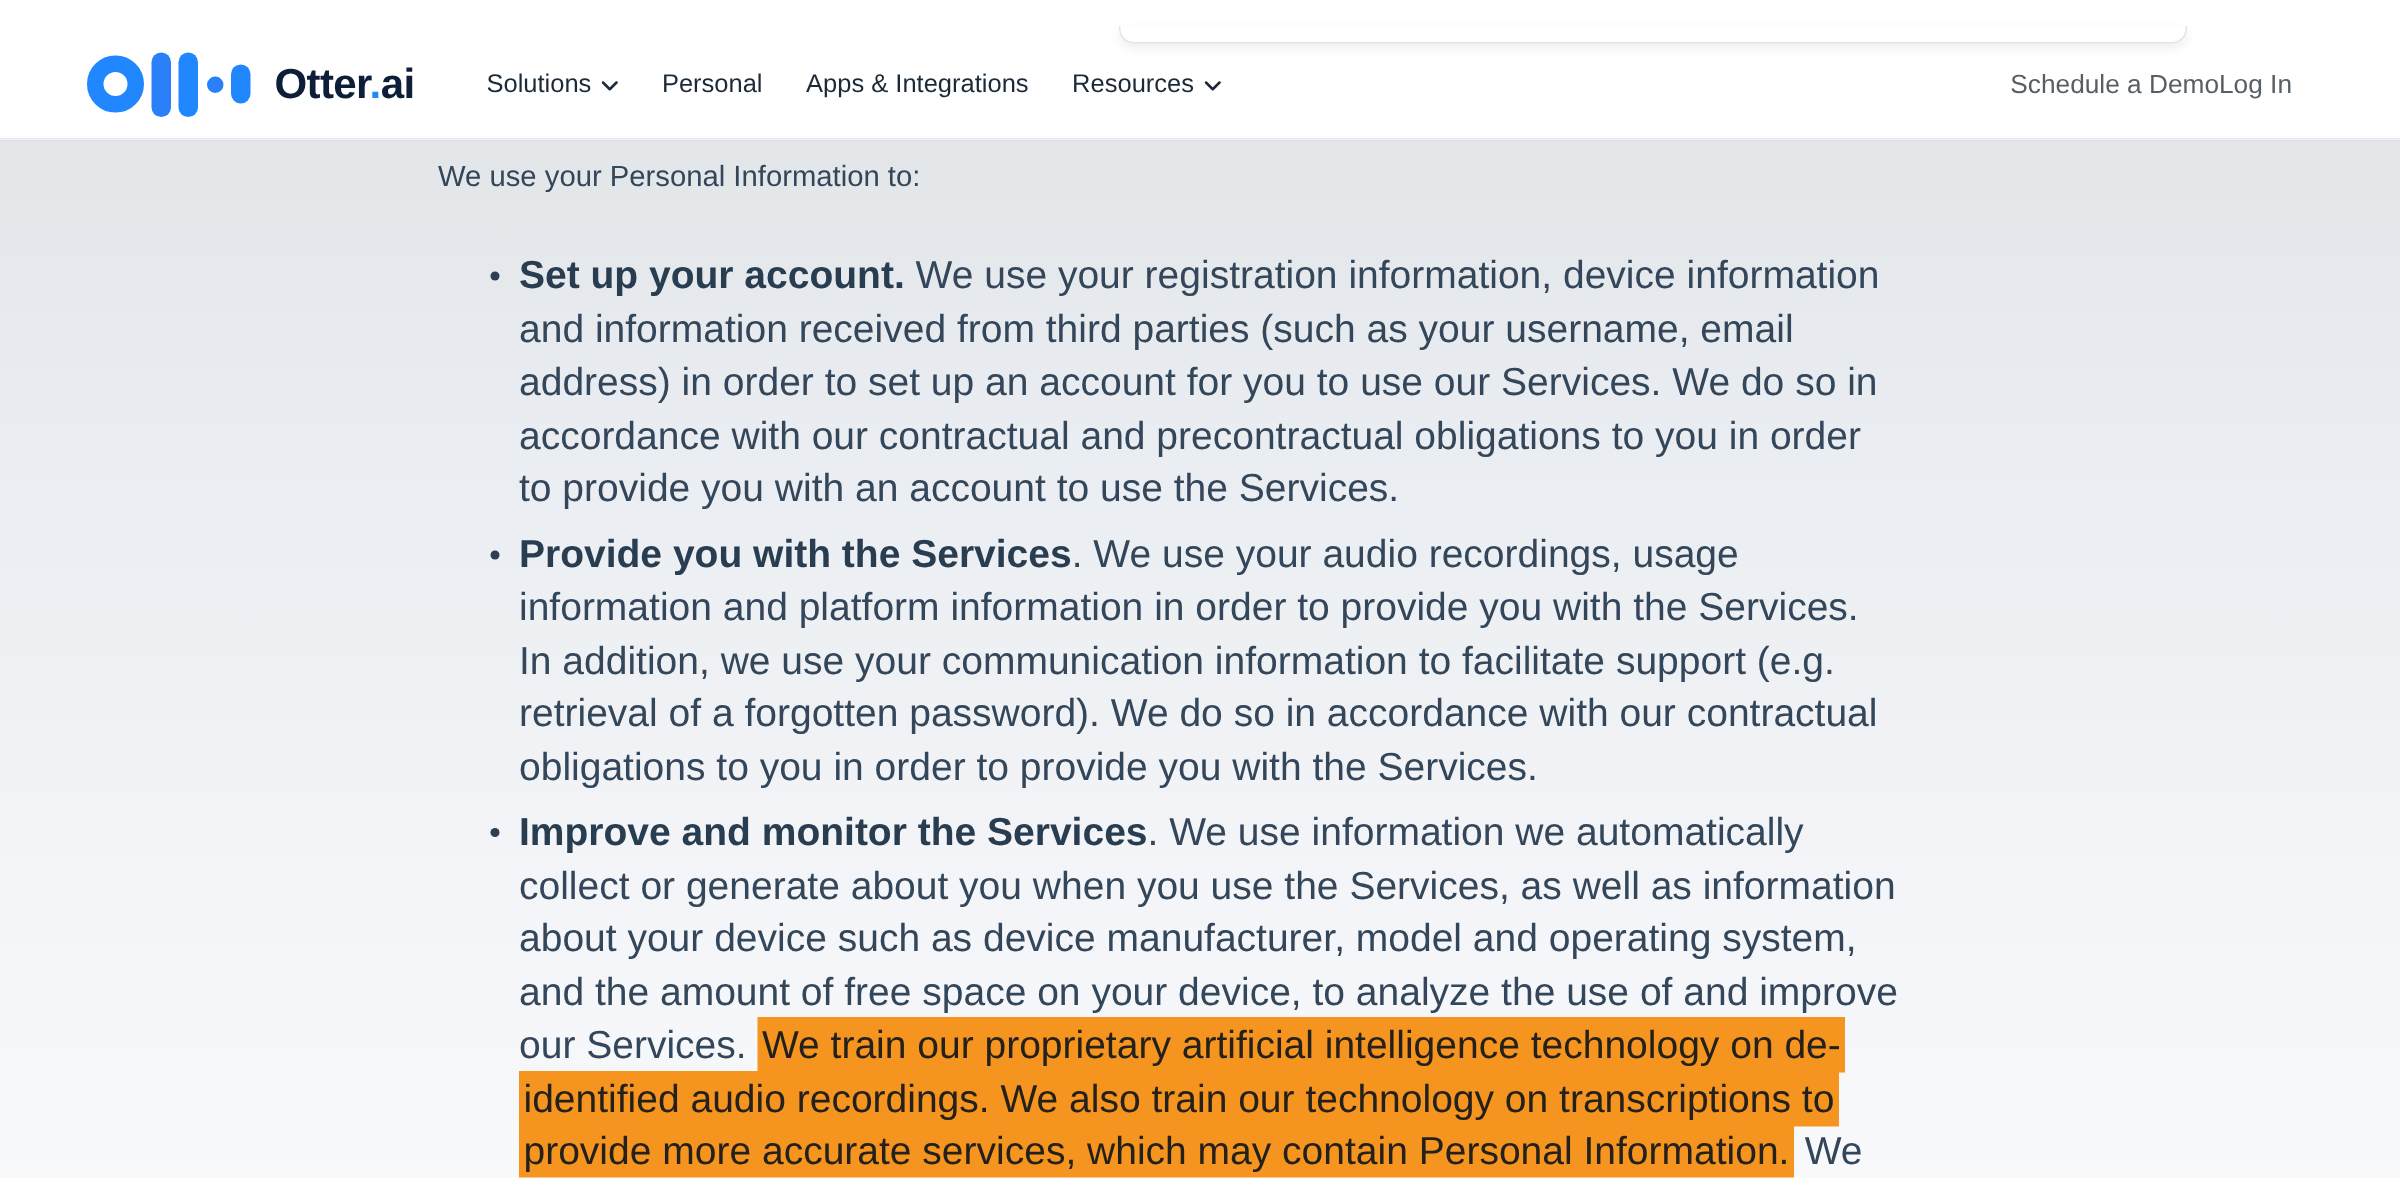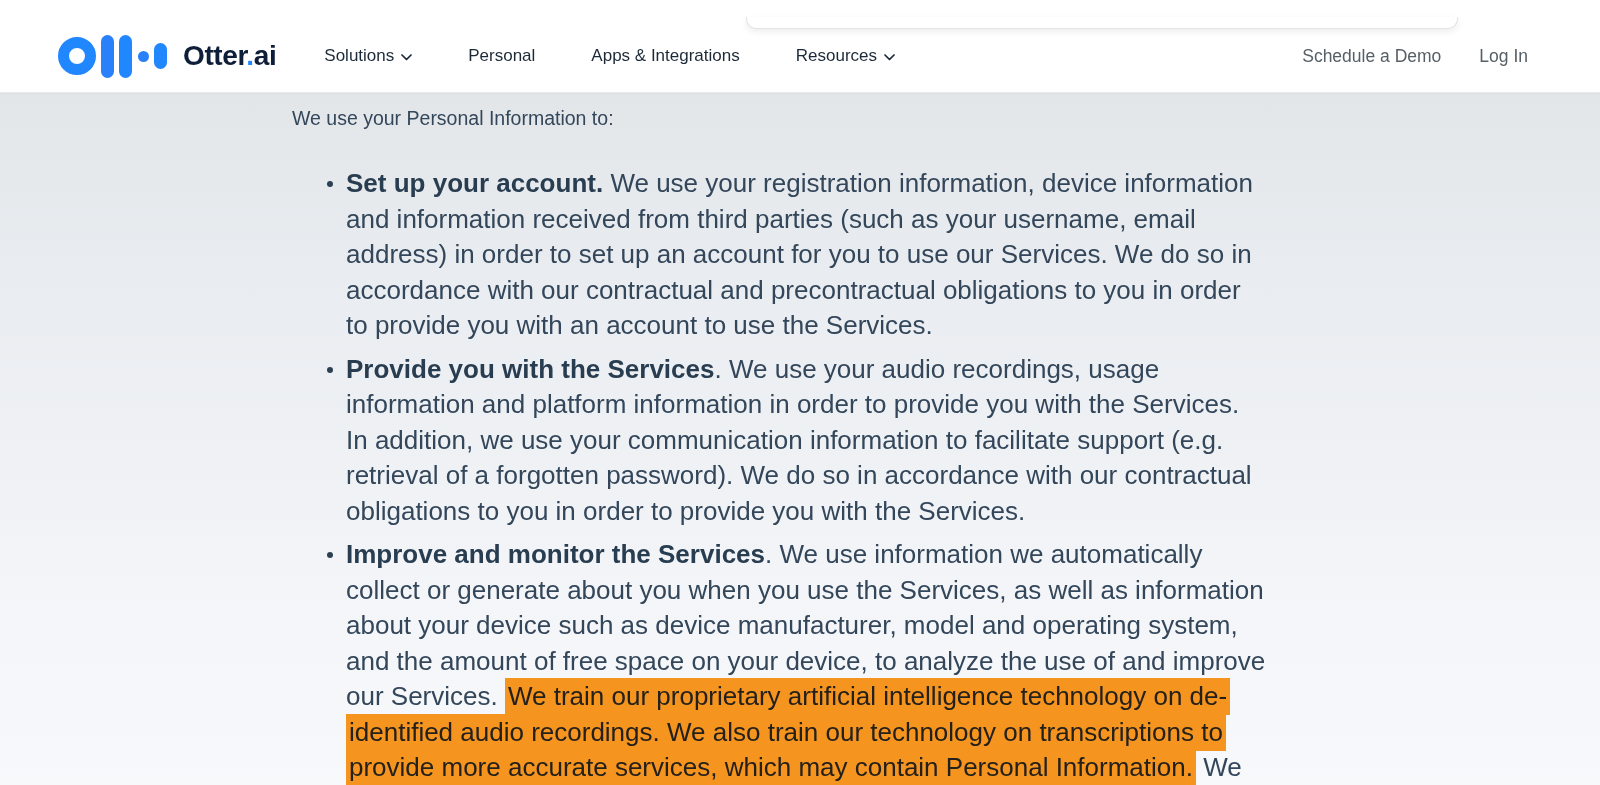--- a/index.html
+++ b/index.html
@@ -25,28 +25,28 @@
   .logo { display:flex; align-items:center; gap:16px; cursor:pointer; }
   .logo-mark { display:flex; align-items:center; gap:5px; }
   .o-ring { width:38px; height:38px; border:11px solid #2187ff; border-radius:50%; }
   .bar-tall { width:13px; height:43px; border-radius:7px; background:#2a80f8; }
   .bar-tall.b2 { background:#2187ff; }
   .dot-small { width:11px; height:11px; border-radius:50%; background:#2a80f8; margin-left:1px; }
   .bar-med { width:13px; height:26px; border-radius:7px; background:#2187ff; }
   .wordmark { font-size:28px; font-weight:700; color:#0e1d38; letter-spacing:-0.4px; }
   .wordmark .blue-dot { color:#2187ff; }
 
-  .main-nav { display:flex; align-items:center; gap:56px; margin-left:48px; }
+  .main-nav { display:flex; align-items:center; gap:29px; margin-left:48px; }
   .nav-item {
     display:flex; align-items:center; gap:7px;
     font-size:17px; font-weight:500; color:#1c2a38; cursor:pointer; white-space:nowrap;
   }
   .chev { display:inline-flex; margin-top:2px; }
 
-  .header-right { margin-left:auto; display:flex; align-items:center; gap:38px; }
+  .header-right { margin-left:auto; display:flex; align-items:center; }
   .text-link { font-size:17.5px; color:#565f66; cursor:pointer; white-space:nowrap; }
   .cta-btn {
     border:none; background:#1f80fc; color:#ffffff; font-family:inherit;
     font-size:17px; font-weight:700; padding:15px 28px; border-radius:30px; cursor:pointer;
     white-space:nowrap;
   }
 
   
   .page-body {
     height:712px; overflow:hidden;

